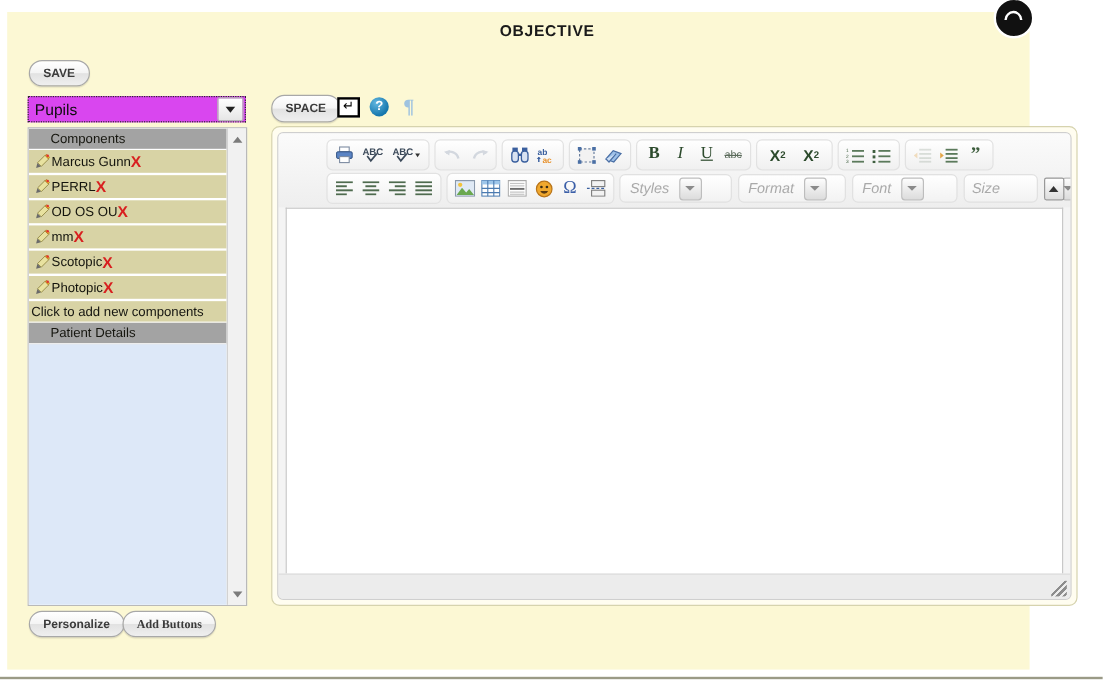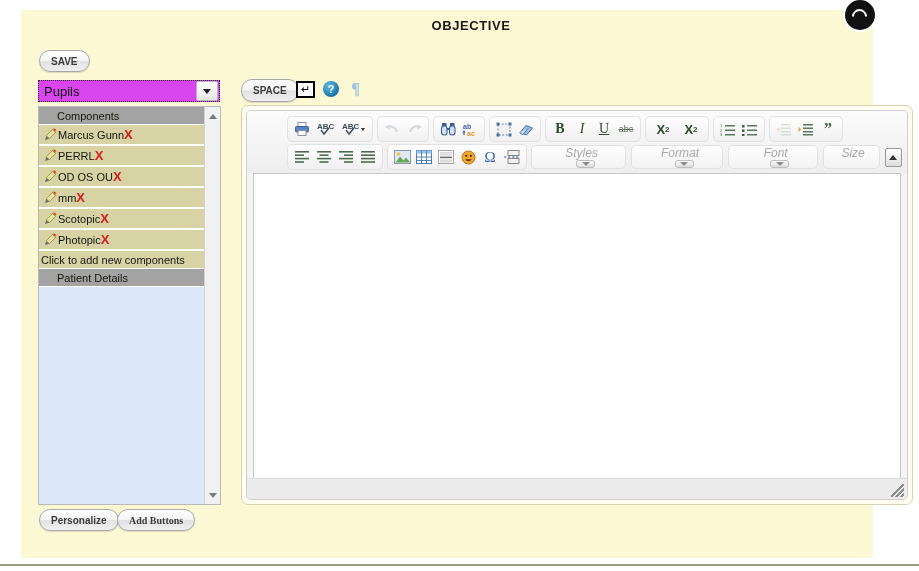--- a/index.html
+++ b/index.html
@@ -11,21 +11,21 @@
     width: 919px;
     height: 571px;
     overflow: hidden;
     font-family: "Liberation Sans", sans-serif;
     position: relative;
   }
 
   
   #page {
     position: absolute;
-    left: 21px;
+    left: 6px;
     top: 10px;
     width: 852px;
     height: 548px;
     background: #fcf8d4;
     box-sizing: border-box;
   }
   #bottom-rule {
     position: absolute;
     left: 0; top: 564px;
     width: 919px; height: 2px;
@@ -311,21 +311,20 @@
   .tb-combo {
     display: flex; align-items: center;
     height: 24px;
     margin-right: 5px;
     background: linear-gradient(to bottom,#ffffff,#f2f2f2);
     border: 1px solid #e1e1e1;
     border-radius: 5px;
     padding: 0 2px 0 8px;
     cursor: pointer;
     box-sizing: border-box;
-    flex-direction: column;
   }
   .tb-combo .ctext {
     font-size: 12px;
     font-style: italic;
     color: #a9a9a9;
     font-family: "Liberation Sans", sans-serif;
     white-space: nowrap;
   }
   .tb-combo .cbtn {
     width: 17px; height: 17px;

